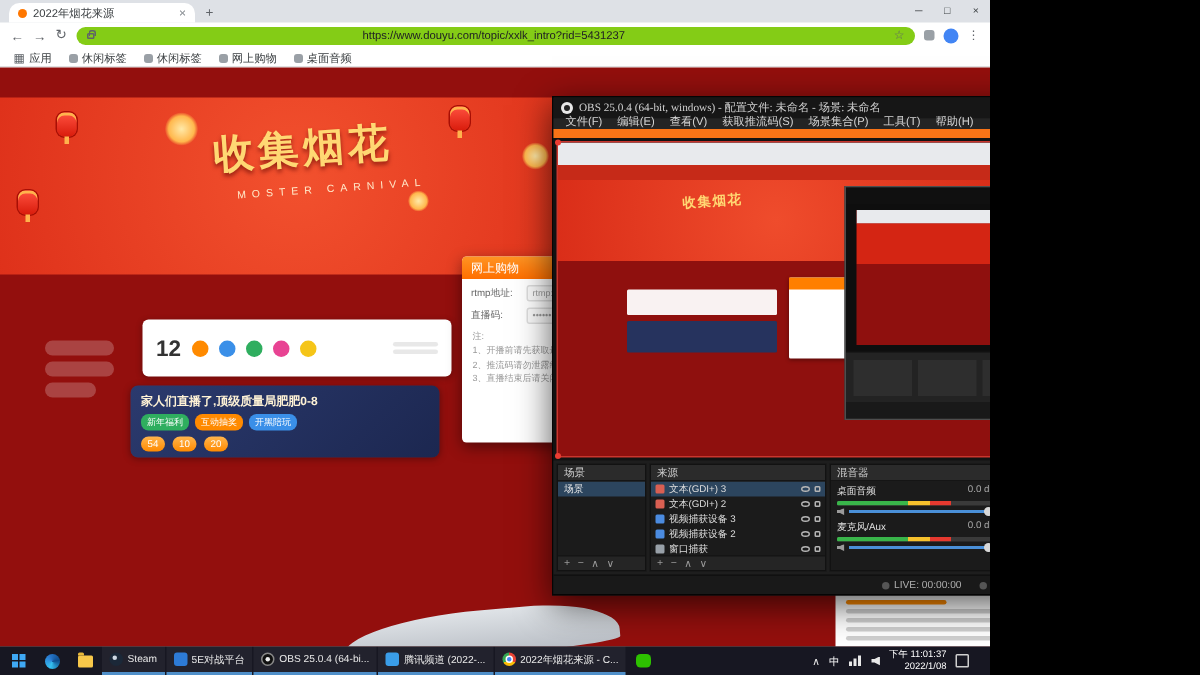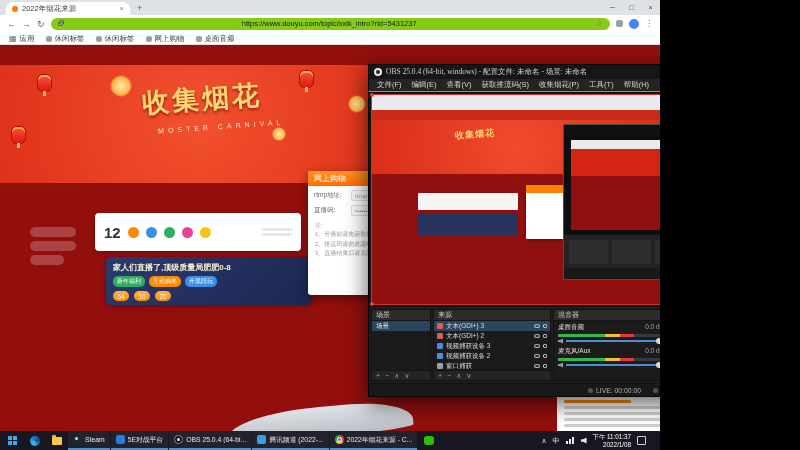--- a/index.html
+++ b/index.html
@@ -48,21 +48,21 @@
   .spark{position:absolute;border-radius:50%;background:radial-gradient(#ffe9a8,#ffb84d 55%,rgba(255,184,77,0) 72%);}
   .s1{width:22px;height:22px;left:110px;top:10px;} .s2{width:14px;height:14px;left:272px;top:62px;} .s3{width:18px;height:18px;left:348px;top:30px;}
   .side-chip{position:absolute;height:10px;border-radius:5px;background:rgba(255,255,255,.22);z-index:2;}
   .sc1{left:30px;top:182px;width:46px;} .sc2{left:30px;top:196px;width:46px;} .sc3{left:30px;top:210px;width:34px;}
   .dy-panel{position:absolute;left:95px;top:168px;width:206px;height:38px;background:#fff;border-radius:4px;display:flex;align-items:center;gap:7px;padding:0 9px;z-index:2;box-shadow:0 1px 4px rgba(0,0,0,.3);}
   .panel-count{font-size:15px;font-weight:bold;color:#333;}
   .panel-ic{width:11px;height:11px;border-radius:50%;flex:none;}
   .p1{background:#ff8a00;} .p2{background:#3a8fe8;} .p3{background:#2fae5f;} .p4{background:#e84393;} .p5{background:#f5c518;}
   .panel-bars{margin-left:auto;display:flex;flex-direction:column;gap:2px;}
   .panel-bars i{display:block;width:30px;height:3px;border-radius:2px;background:#e8e8e8;}
-  .dy-card{position:absolute;left:106px;top:212px;width:206px;height:48px;background:linear-gradient(135deg,#2b3a6e,#1c2750);border-radius:5px;padding:5px 7px;z-index:2;box-shadow:0 1px 5px rgba(0,0,0,.35);}
+  .dy-card{position:absolute;left:87px;top:212px;width:206px;height:48px;background:linear-gradient(135deg,#2b3a6e,#1c2750);border-radius:5px;padding:5px 7px;z-index:2;box-shadow:0 1px 5px rgba(0,0,0,.35);}
   .card-title{font-size:8px;font-weight:bold;color:#fff3d6;white-space:nowrap;overflow:hidden;}
   .card-tags{display:flex;gap:4px;margin-top:3px;}
   .tag{font-size:6px;color:#fff;padding:1px 4px;border-radius:5px;white-space:nowrap;}
   .t1{background:#2fae5f;} .t2{background:#ff8a00;} .t3{background:#3a8fe8;}
   .card-stats{display:flex;gap:5px;margin-top:4px;}
   .stat{min-width:16px;height:10px;background:linear-gradient(#ffb54d,#ff8a00);border-radius:5px;color:#fff;font-size:6.5px;display:flex;align-items:center;justify-content:center;padding:0 3px;}
   .dialog{position:absolute;left:308px;top:126px;width:128px;height:124px;background:#fff;border-radius:3px;box-shadow:0 3px 10px rgba(0,0,0,.45);z-index:4;}
   .dlg-head{height:15px;background:linear-gradient(#ff9423,#ff6f00);border-radius:3px 3px 0 0;display:flex;align-items:center;padding:0 6px;color:#fff;font-size:8px;}
   .dlg-close{margin-left:auto;font-size:8px;color:#fff;}
   .dlg-row{display:flex;align-items:center;gap:3px;padding:4px 6px 0;}
@@ -76,21 +76,21 @@
   .rl0{width:30%;background:#ff8a00;} .rl1{width:96%;} .rl2{width:88%;} .rl3{width:92%;} .rl4{width:58%;}
 
   
   .obs{position:absolute;left:368px;top:64px;width:424px;height:333px;background:#1e1e1e;border:1px solid #050505;box-shadow:0 6px 22px rgba(0,0,0,.65);display:flex;flex-direction:column;z-index:10;}
   .obs-titlebar{height:14px;background:#161616;display:flex;align-items:center;gap:4px;padding:0 5px;flex:none;}
   .obs-logo{width:8px;height:8px;border-radius:50%;background:#e8e8e8;position:relative;flex:none;}
   .obs-logo::after{content:"";position:absolute;left:2px;top:2px;width:4px;height:4px;border-radius:50%;background:#222;}
   .obs-title-text{font-size:7.5px;color:#cfcfcf;white-space:nowrap;overflow:hidden;flex:1;font-family:Liberation Serif, serif;}
   .obs-winctl{display:flex;flex:none;}
   .obs-winctl span{width:15px;text-align:center;font-size:7px;color:#bbb;}
-  .obs-menubar{height:13px;background:#242424;display:flex;align-items:center;gap:10px;padding:0 8px;flex:none;border-bottom:1px solid #f97316;}
+  .obs-menubar{height:13px;background:#242424;display:flex;align-items:flex-end;gap:10px;padding:0 8px;flex:none;border-bottom:6px solid #f97316;}
   .obs-menu-item{font-size:7.5px;color:#d5d5d5;white-space:nowrap;}
   .obs-preview{flex:1;background:#121212;position:relative;overflow:hidden;}
   .scene{position:absolute;inset:3px;outline:1px solid rgba(235,60,50,.85);}
   .handle{position:absolute;width:4px;height:4px;background:#eb3c32;border-radius:50%;z-index:6;}
   .h-tl{left:-2px;top:-2px;} .h-tr{right:-2px;top:-2px;} .h-bl{left:-2px;bottom:-2px;} .h-br{right:-2px;bottom:-2px;}
   .mini1{position:absolute;inset:0;background:#8f100e;overflow:hidden;}
   .m1-top{height:7%;background:#e8eaed;}
   .m1-nav{height:5%;background:#c62a18;}
   .m1-banner{height:26%;background:radial-gradient(circle at 35% 50%,#ef4c2c,#d42513 70%);position:relative;}
   .m1-gold{position:absolute;left:20%;top:14%;font-size:9px;font-weight:bold;color:#ffd873;transform:rotate(-4deg);letter-spacing:1px;}
@@ -328,21 +328,21 @@
         <span>─</span>
         <span>□</span>
         <span>×</span>
       </span>
     </div>
     <div class="obs-menubar">
       <span class="obs-menu-item">文件(F)</span>
       <span class="obs-menu-item">编辑(E)</span>
       <span class="obs-menu-item">查看(V)</span>
       <span class="obs-menu-item">获取推流码(S)</span>
-      <span class="obs-menu-item">收集烟花(P)</span>
+      <span class="obs-menu-item">场景集合(P)</span>
       <span class="obs-menu-item">工具(T)</span>
       <span class="obs-menu-item">帮助(H)</span>
     </div>
     <div class="obs-preview">
       <div class="scene">
         <span class="handle h-tl"></span>
         <span class="handle h-tr"></span>
         <span class="handle h-bl"></span>
         <span class="handle h-br"></span>
         <div class="mini1">

